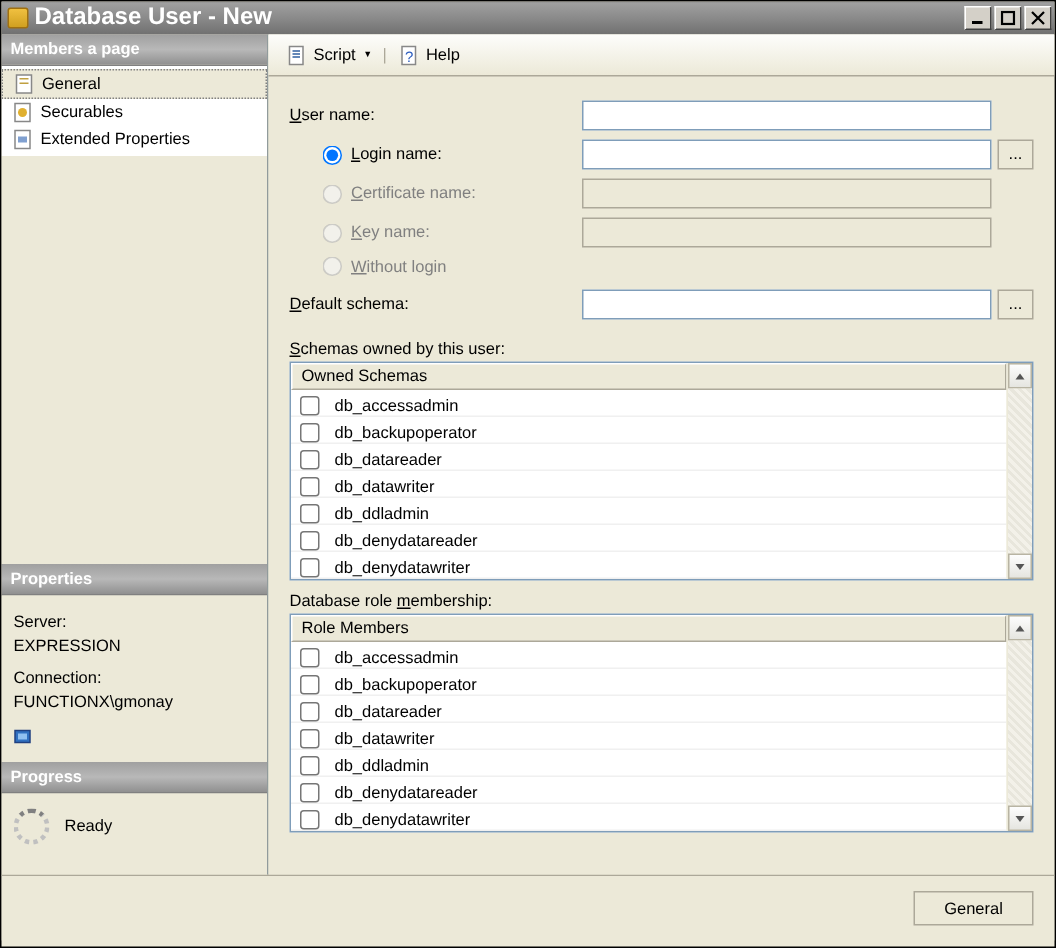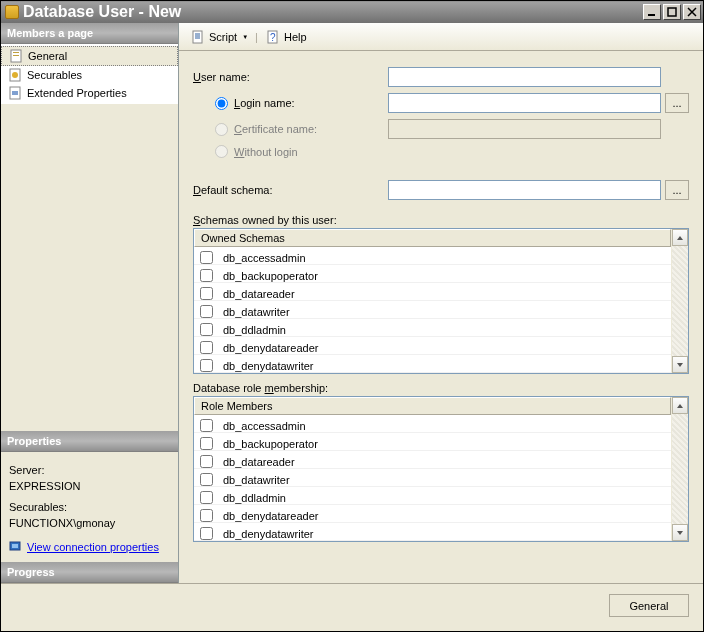--- a/index.html
+++ b/index.html
@@ -112,31 +112,34 @@
             </svg>
           </span>
         <span>Extended Properties</span>
       </div>
     </div>
     <div class="side-spacer"></div>
     <div class="side-section-h">Properties</div>
     <div class="conn-body">
       <div class="lbl">Server:</div>
       <div>EXPRESSION</div>
-      <div class="lbl">Securables:</div>
+      <div class="lbl">Connection:</div>
       <div>FUNCTIONX\gmonay</div>
       <div class="link-row">
         <span><svg width="14" height="14">
               <rect x="1" y="4" width="10" height="8" fill="#3070c0" stroke="#204080"></rect>
               <rect x="3" y="6" width="6" height="4" fill="#90c0f0"></rect>
             </svg></span>
-        <a>View connection properties</a>
       </div>
     </div>
     <div class="side-section-h">Progress</div>
+    <div class="progress-body">
+      <div class="spinner"></div>
+      <span>Ready</span>
+    </div>
   </div>
 
   <div class="main">
     <div class="toolbar">
       <div class="tbtn">
         <span class="tb-icon">
             <svg width="14" height="14">
               <rect x="2" y="1" width="9" height="12" fill="#fff" stroke="#888"></rect>
               <path d="M4 4h5M4 6h5M4 8h5" stroke="#3060a0"></path>
             </svg>
@@ -174,24 +177,32 @@
         <div class="form-label indent disabled-text">
           <input type="radio" name="opt" disabled="" style="">
           <span><u>C</u>ertificate name:</span>
         </div>
         <input class="form-input" disabled="" style="">
         <span style="width:28px;"></span>
       </div>
       <div class="form-row">
         <div class="form-label indent disabled-text">
           <input type="radio" name="opt" disabled="" style="">
+          <span><u>K</u>ey name:</span>
+        </div>
+        <input class="form-input" disabled="" style="">
+        <span style="width:28px;"></span>
+      </div>
+      <div class="form-row">
+        <div class="form-label indent disabled-text">
+          <input type="radio" name="opt" disabled="" style="">
           <span><u>W</u>ithout login</span>
         </div>
       </div>
-      <div class="form-row" style="margin-top:16px;">
+      <div class="form-row" style="margin-top:3px;">
         <div class="form-label"><u>D</u>efault schema:</div>
         <input class="form-input" value="" style="">
         <button class="browse-btn">...</button>
       </div>
 
       <div class="section-label"><u>S</u>chemas owned by this user:</div>
       <div class="listbox-wrap">
         <div class="listbox-inner">
           <div class="list-header">
               <span>Owned Schemas</span>

